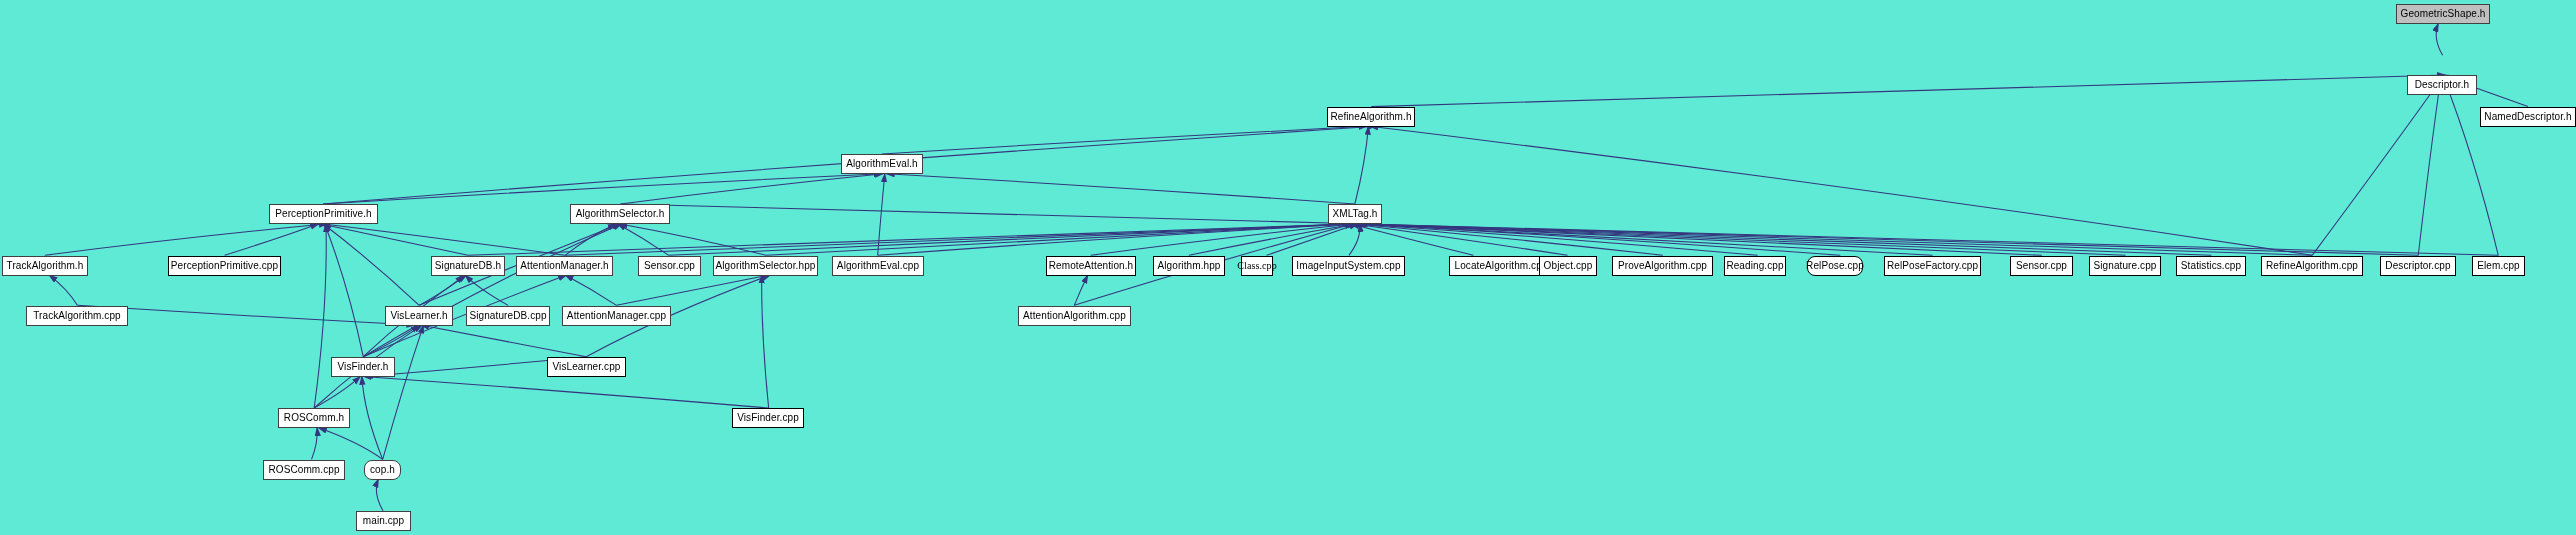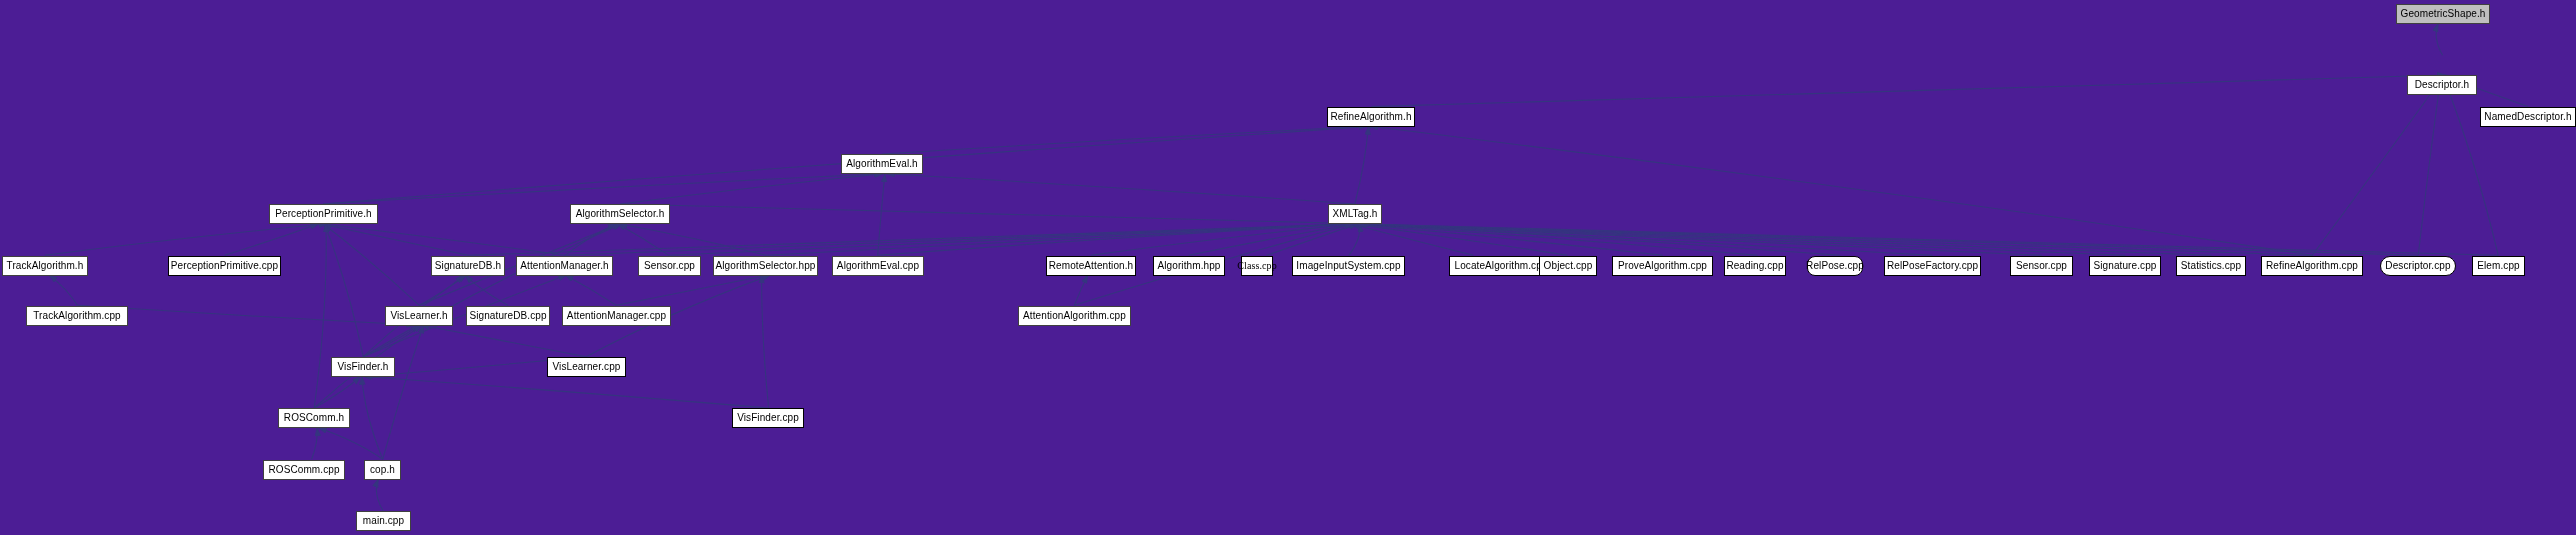--- a/index.html
+++ b/index.html
@@ -7,21 +7,21 @@
     padding: 0;
     background: #ffffff;
   }
   body {
     font-family: "Liberation Sans", sans-serif;
   }
   #graph-root {
     position: relative;
     width: 2576px;
     height: 535px;
-    background: #4c1d95;
+    background: #5eead4;
     overflow: hidden;
   }
   #edge-layer {
     position: absolute;
     left: 0;
     top: 0;
     width: 2576px;
     height: 535px;
   }
   .node {
@@ -214,21 +214,21 @@
       </div>
       <div class="node" style="left: 2089px; top: 256px; width: 72px;">
         <span>Signature.cpp</span>
       </div>
       <div class="node" style="left: 2176px; top: 256px; width: 70px;">
         <span>Statistics.cpp</span>
       </div>
       <div class="node" style="left: 2261px; top: 256px; width: 102px;">
         <span>RefineAlgorithm.cpp</span>
       </div>
-      <div class="node" style="left: 2380px; top: 256px; width: 76px; border-radius: 10px;">
+      <div class="node" style="left: 2380px; top: 256px; width: 76px;">
         <span>Descriptor.cpp</span>
       </div>
       <div class="node" style="left: 2472px; top: 256px; width: 53px;">
         <span>Elem.cpp</span>
       </div>
       <div class="node thick" style="left: 26px; top: 306px; width: 102px;">
         <span>TrackAlgorithm.cpp</span>
       </div>
       <div class="node thick" style="left: 385px; top: 306px; width: 68px;">
         <span>VisLearner.h</span>
@@ -250,21 +250,21 @@
       </div>
       <div class="node thick" style="left: 278px; top: 408px; width: 72px;">
         <span>ROSComm.h</span>
       </div>
       <div class="node" style="left: 732px; top: 408px; width: 72px;">
         <span>VisFinder.cpp</span>
       </div>
       <div class="node thick" style="left: 263px; top: 460px; width: 82px;">
         <span>ROSComm.cpp</span>
       </div>
-      <div class="node thick" style="left: 364px; top: 460px; width: 37px;">
+      <div class="node thick" style="left: 364px; top: 460px; width: 37px; border-radius: 8px;">
         <span>cop.h</span>
       </div>
       <div class="node thick" style="left: 356px; top: 511px; width: 55px;">
         <span>main.cpp</span>
       </div>
     </div>
 </div>
 
 
 </body></html>

